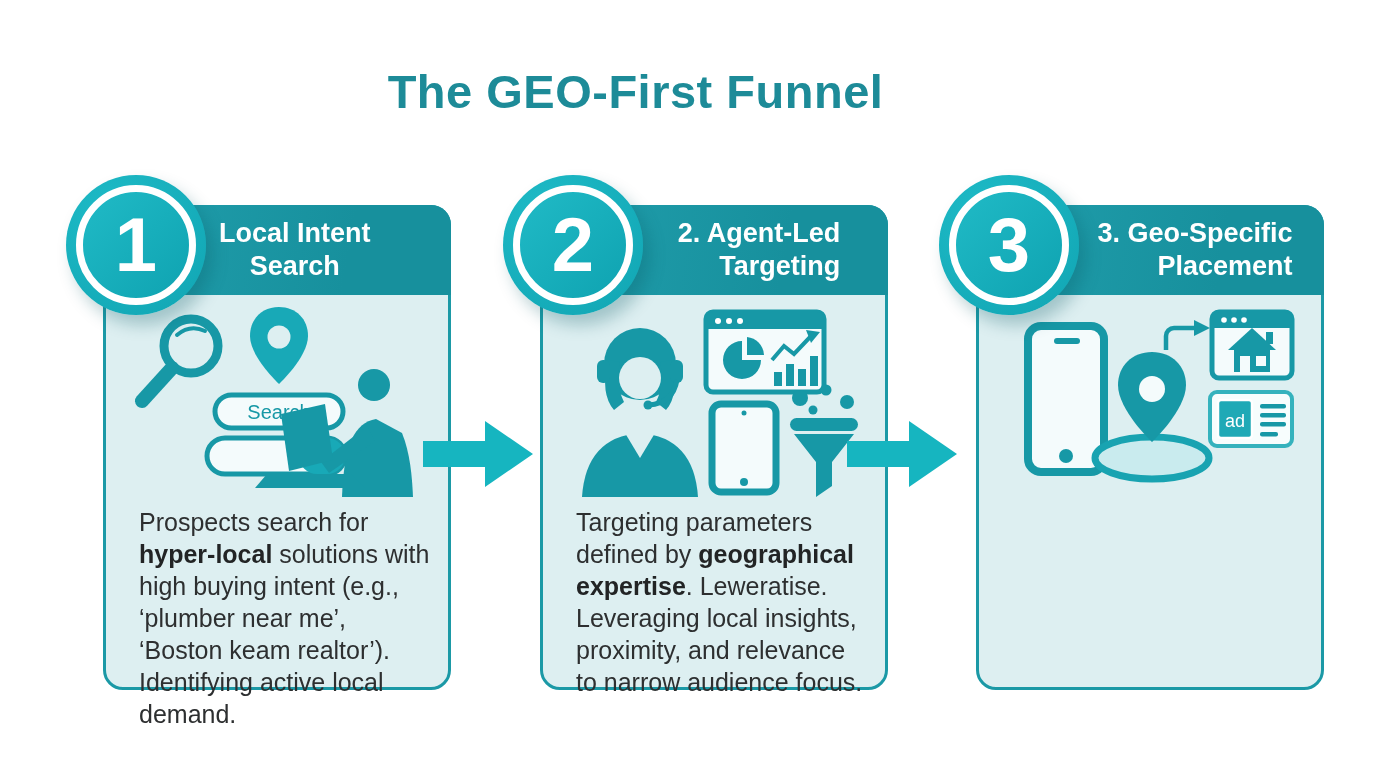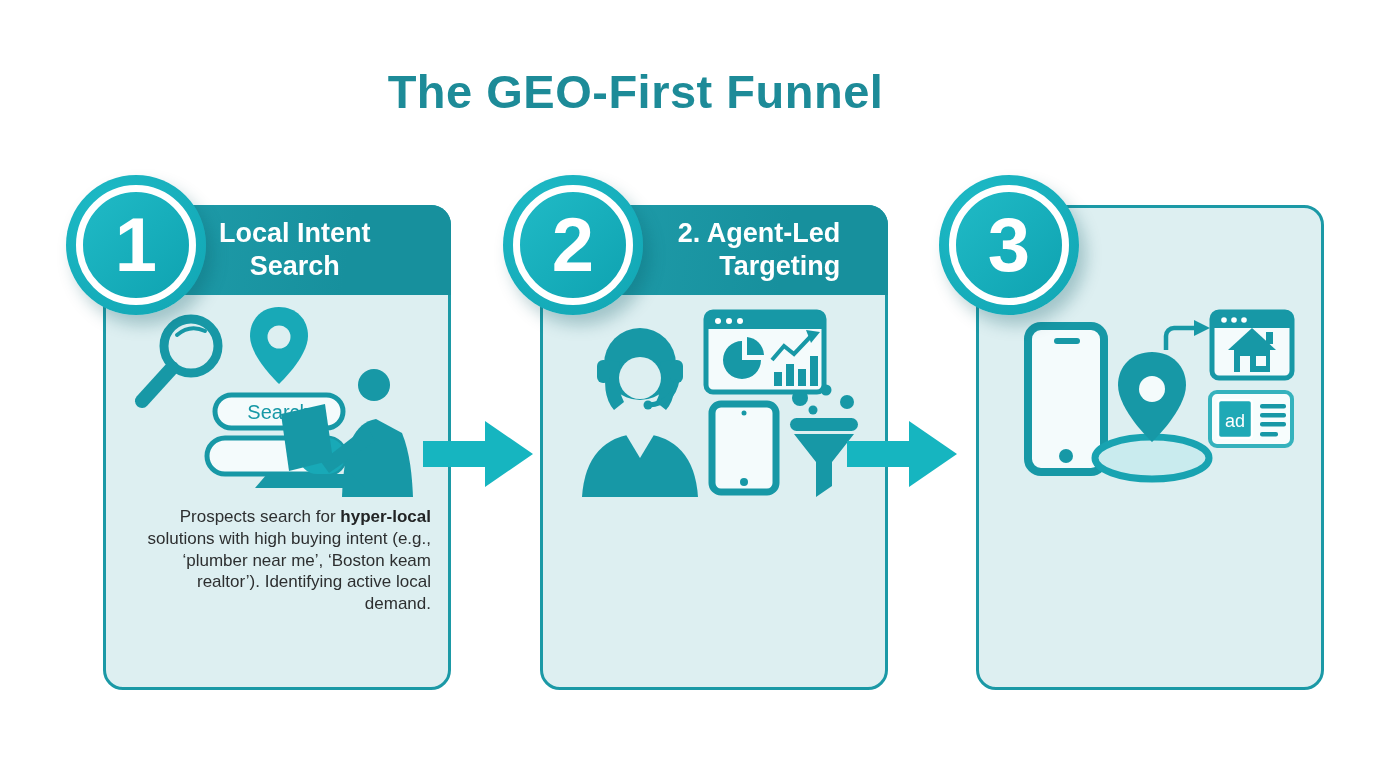--- a/index.html
+++ b/index.html
@@ -56,22 +56,22 @@
   }
 
   .icon-area {
     position:absolute; top:90px; left:0; right:0; height:203px;
     display:flex; align-items:center; justify-content:center;
   }
 
   .card-text {
     position:absolute; top:296px; left:16px; right:0;
     padding:2px 17px;
-    text-align:right;
-    font-size:17px; line-height:1.28; color:#2d2f30;
+    text-align:left;
+    font-size:25px; line-height:1.28; color:#2d2f30;
   }
   .card-text strong { font-weight:bold; color:#222425; }
 
   .flow-arrow { position:absolute; top:421px; width:110px; height:66px; z-index:2; }
   .flow-arrow-1 { left:423px; }
   .flow-arrow-2 { left:847px; }
 </style>
 </head>
 <body>
 
@@ -163,23 +163,26 @@
         <g>
           <circle cx="236" cy="96" r="8" fill="#1798a6"></circle>
           <circle cx="262" cy="88" r="5.5" fill="#1798a6"></circle>
           <circle cx="283" cy="100" r="7" fill="#1798a6"></circle>
           <circle cx="249" cy="108" r="4.5" fill="#1798a6"></circle>
           <rect x="226" y="116" width="68" height="13" rx="6.5" fill="#1798a6"></rect>
           <path d="M230,132 h60 l-22,28 v24 l-16,11 v-35 z" fill="#1798a6"></path>
         </g>
       </svg>
     </div>
+    <div class="card-text"><span>Targeting parameters defined by </span><strong>geographical expertise</strong><span>. Leweratise. Leveraging local insights, proximity, and relevance to narrow audience focus.</span></div>
   </div>
 
   <div class="card card-3">
+    <div class="card-header">3. Geo-Specific
+Placement</div>
     <div class="badge">
       <div class="badge-inner">3</div>
     </div>
     <div class="icon-area">
       <svg width="300" height="195" viewBox="0 0 300 195">
         <g>
           <rect x="28" y="24" width="76" height="146" rx="13" fill="#f4fbfc" stroke="#1798a6" stroke-width="8"></rect>
           <rect x="54" y="36" width="26" height="6" rx="3" fill="#1798a6"></rect>
           <circle cx="66" cy="154" r="7" fill="#1798a6"></circle>
         </g>

